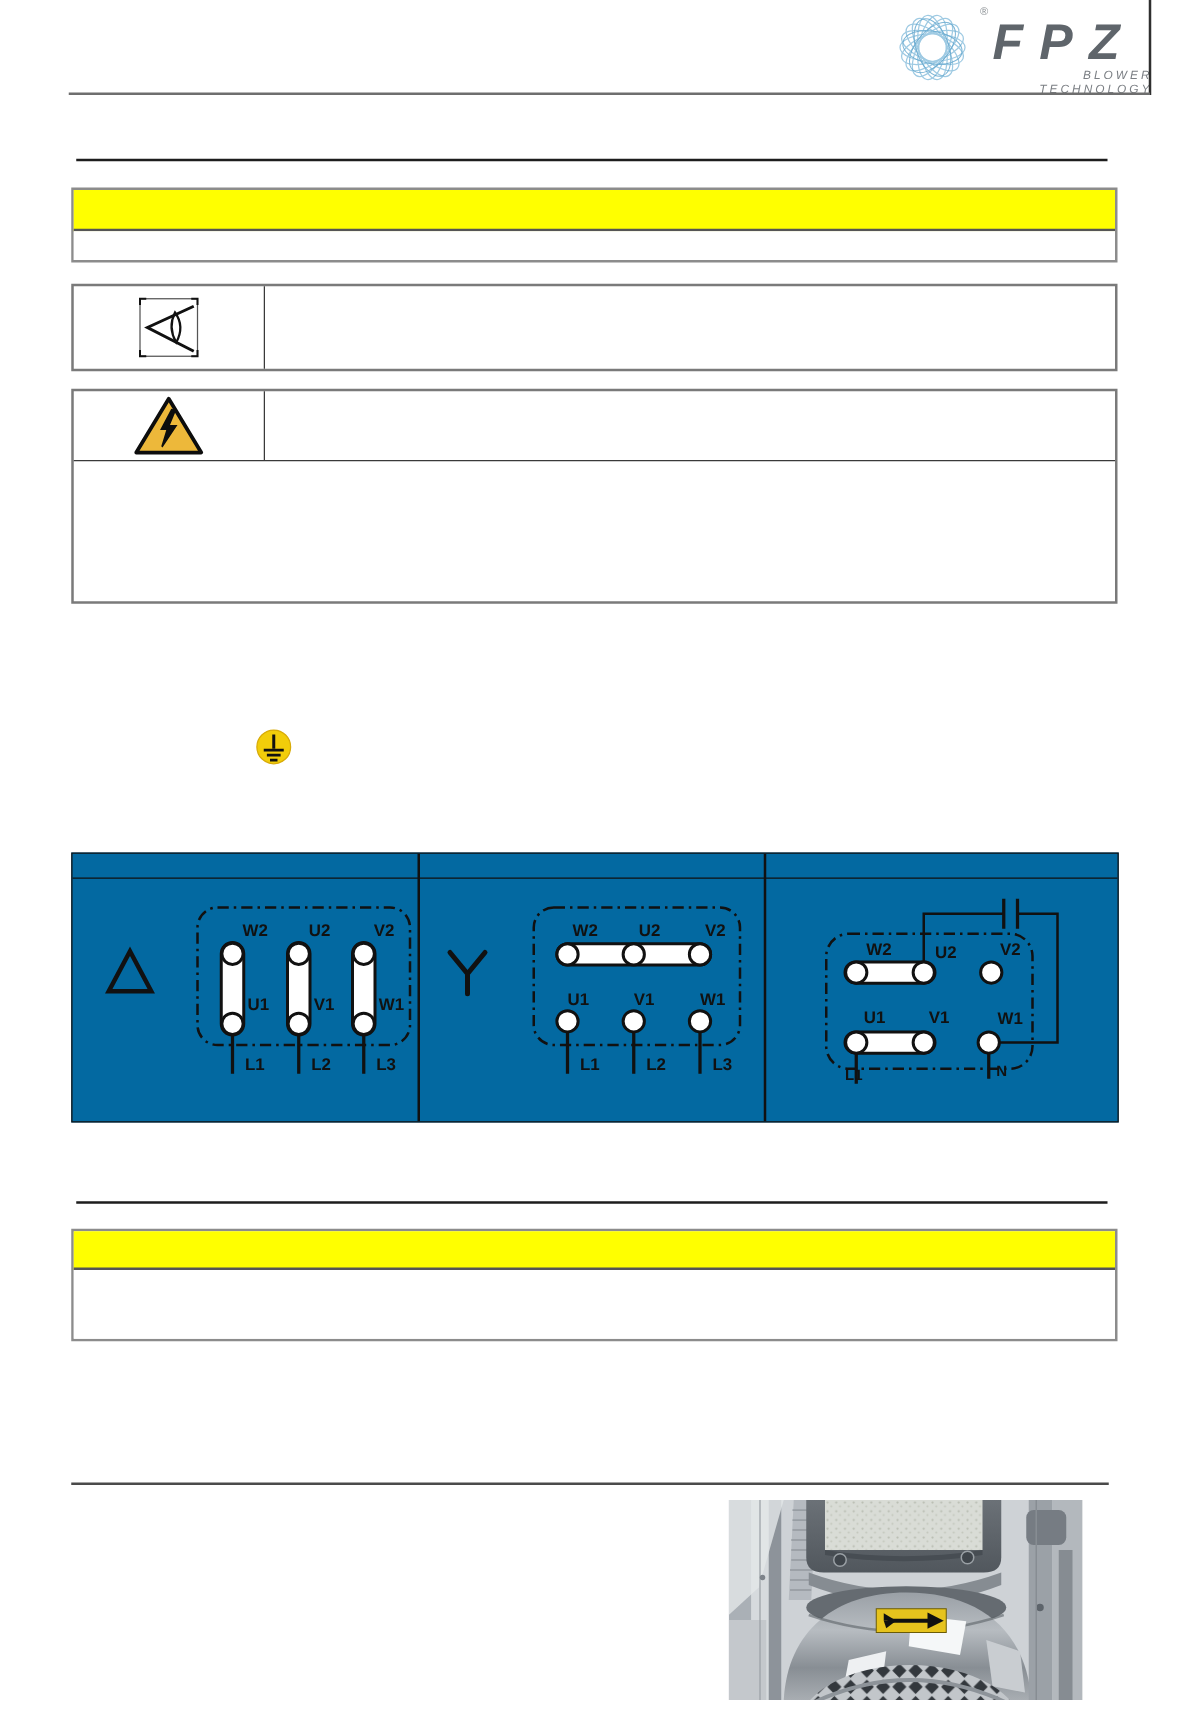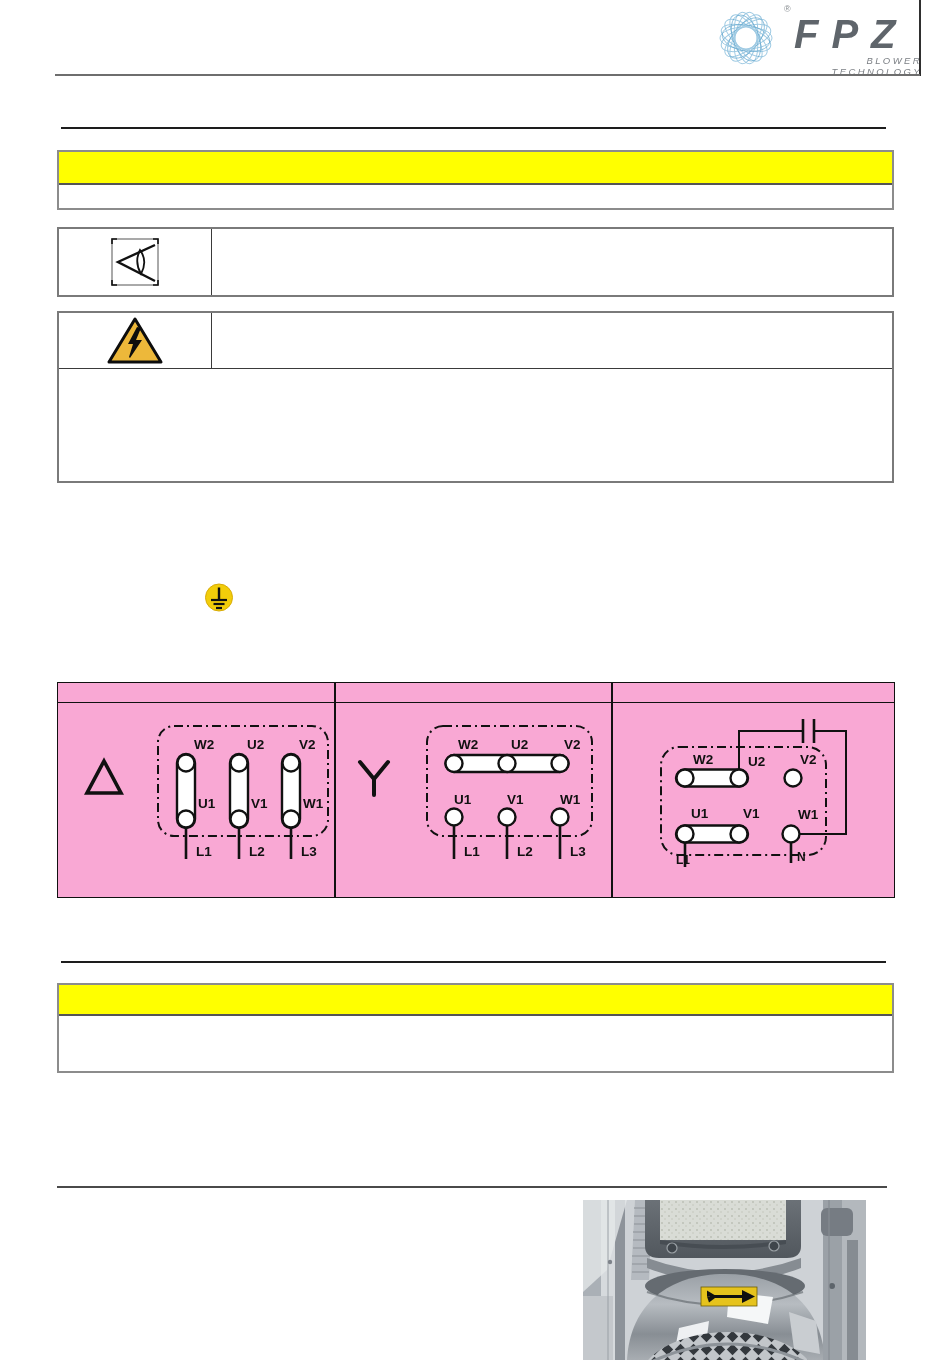--- a/index.html
+++ b/index.html
@@ -27,21 +27,21 @@
   
   .notice-box{border:2px solid #7a7a7a;box-sizing:border-box;background:#ffffff;}
   .notice-iconcell{position:absolute;left:0;top:0;bottom:0;width:153px;
                    border-right:1.5px solid #3a3a3a;display:flex;align-items:center;
                    justify-content:center;box-sizing:border-box;}
   .warn-row1{position:absolute;left:0;top:0;right:0;height:56px;
              border-bottom:1.5px solid #3a3a3a;box-sizing:border-box;}
   .warn-row2{position:absolute;left:0;top:56px;right:0;bottom:0;}
 
   
-  .wire-table{border:1.5px solid #111;box-sizing:border-box;background:#f9a8d4;}
+  .wire-table{border:1.5px solid #111;box-sizing:border-box;background:#0369a1;}
   .wire-head{position:absolute;left:0;top:0;right:0;height:20px;
              border-bottom:1.5px solid #111;box-sizing:border-box;}
   .wire-col-div{position:absolute;top:0;bottom:0;width:1.5px;background:#111;}
   .wire-cell{position:absolute;top:20px;bottom:0;}
   svg text{font-family:"Liberation Sans",sans-serif;font-weight:bold;fill:#111;}
 </style>
 </head>
 <body>
 
 <div class="page">

